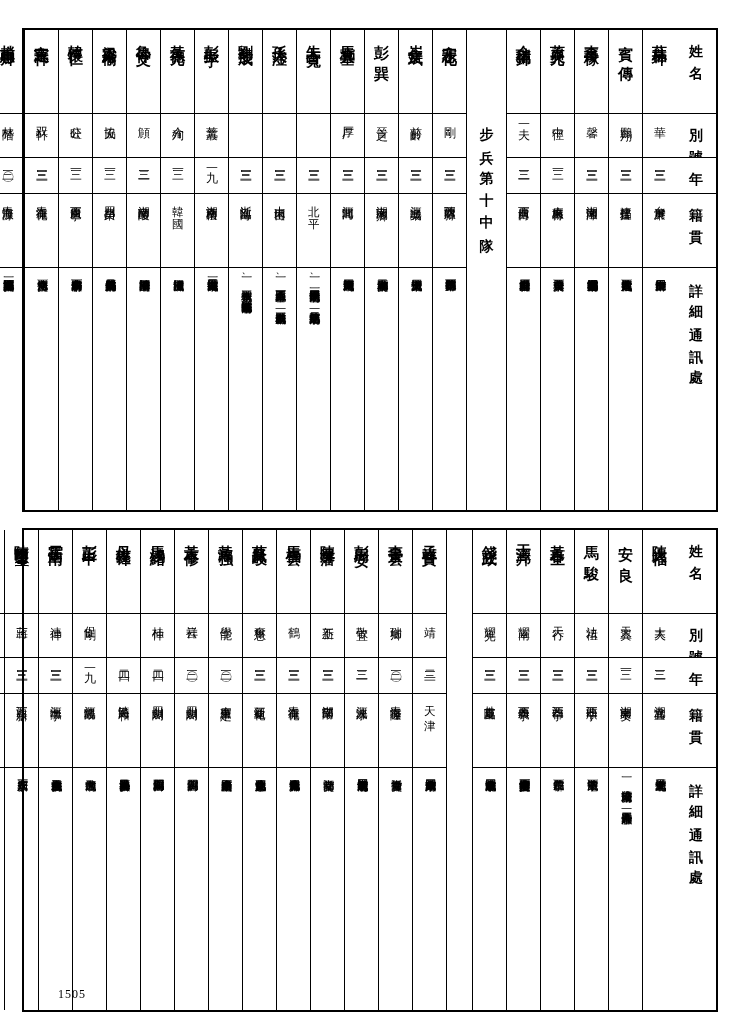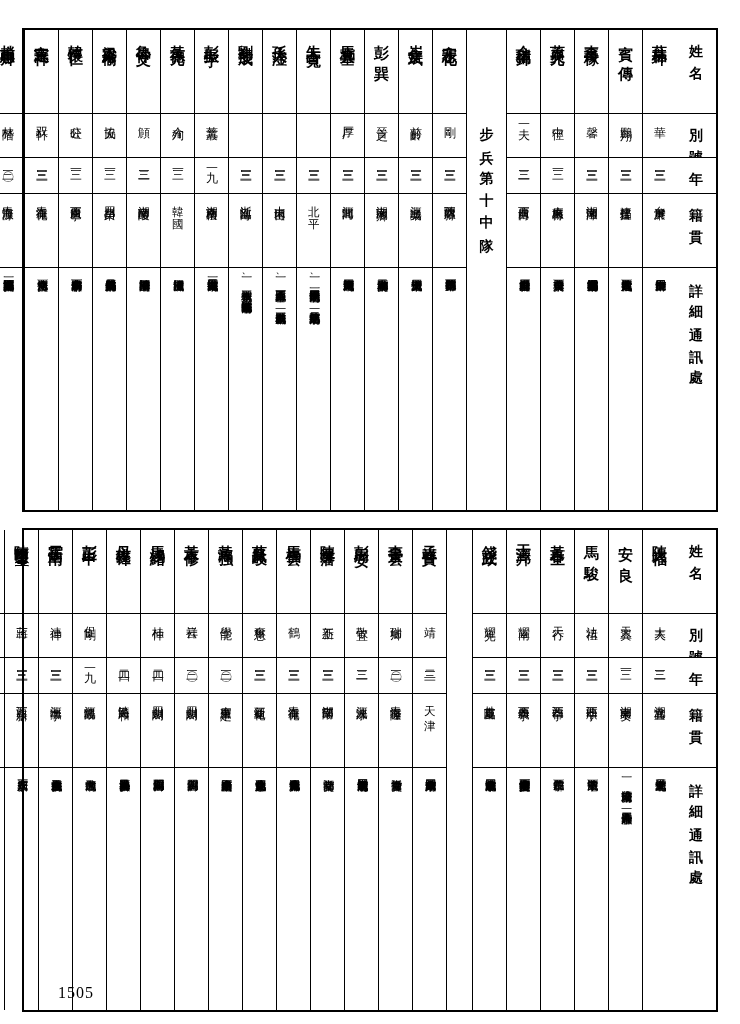--- a/index.html
+++ b/index.html
@@ -106,21 +106,21 @@
   .spacer-col .cell {
     border-bottom: none;
     height: auto;
     flex: 1 1 auto;
   }
 
   .page-number {
     position: absolute;
     left: 58px;
     bottom: 22px;
-    font-size: 16px;
+    font-size: 12px;
     font-family: "Liberation Serif", serif;
     letter-spacing: 1px;
   }
 </style>
 </head>
 <body>
 
 <div class="page">
 
   <div class="table-block" id="table-1">

